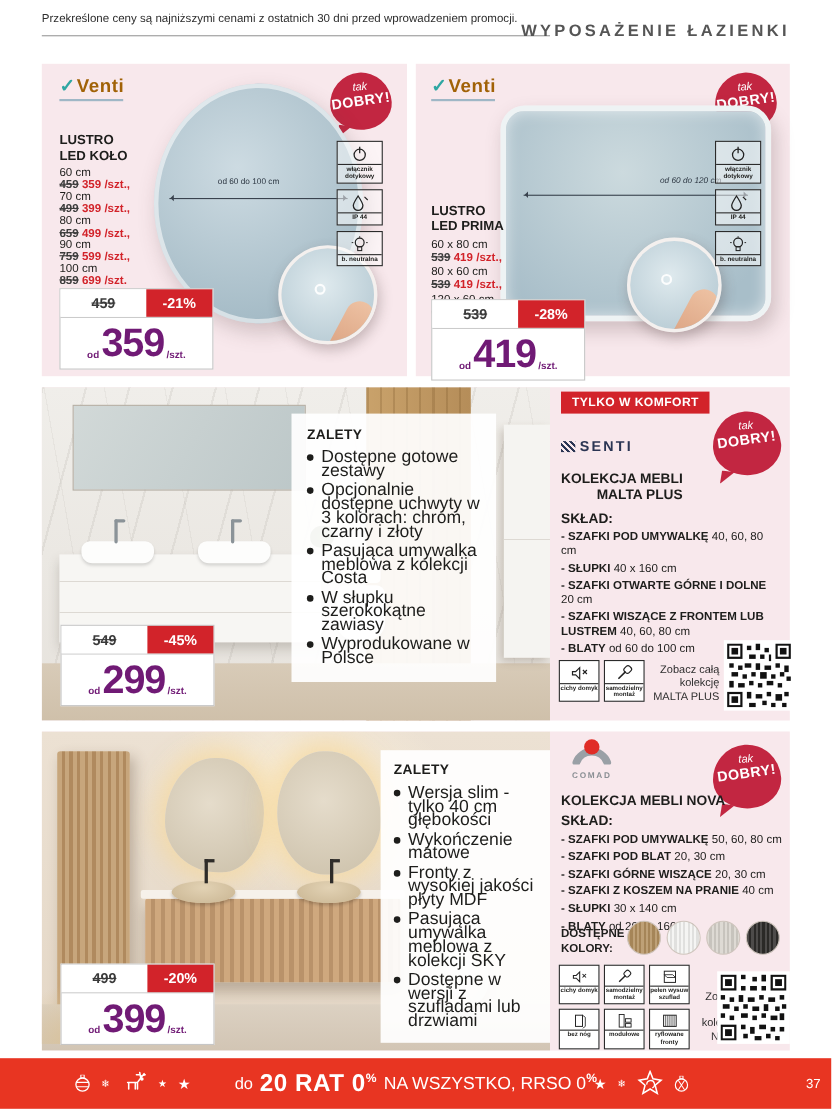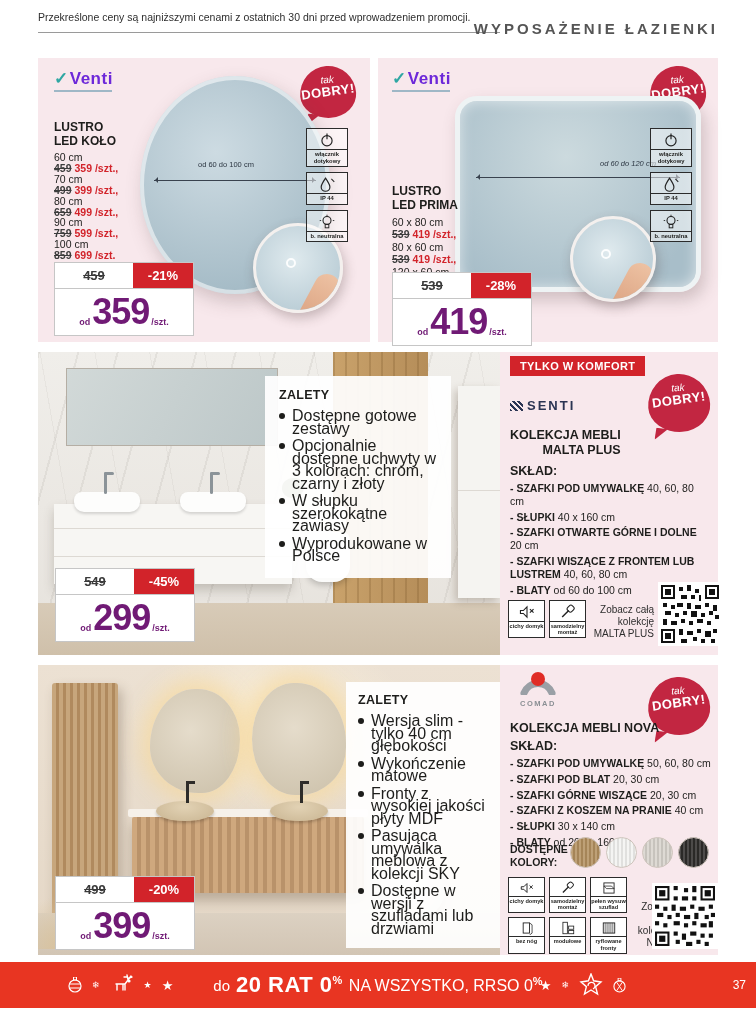--- a/index.html
+++ b/index.html
@@ -9,21 +9,21 @@
   
   .disclaimer { position:absolute; left:38px; top:11px; font-size:10.5px; color:#2e2e2e; }
   .header-line { position:absolute; left:38px; top:32px; width:462px; height:1px; background:#9a9a9a; }
   .section-title { position:absolute; right:38px; top:20px; font-size:15px; font-weight:bold; letter-spacing:3px; color:#555; }
 
   
   .panel { position:absolute; top:58px; height:284px; background:#f8e8ec; }
   .panel-left { left:38px; width:332px; }
   .panel-right { left:378px; width:340px; }
 
-  .venti { position:absolute; font-size:17px; font-weight:bold; color:#6d28d9; letter-spacing:.5px; }
+  .venti { position:absolute; font-size:17px; font-weight:bold; color:#a16207; letter-spacing:.5px; }
   .venti::before { content:"✓"; color:#2fa7a3; font-weight:bold; margin-right:1px; }
   .venti::after { content:""; display:block; height:2px; width:58px; background:#9fb7c6; margin-top:1px; }
 
   .takdobry { position:absolute; width:56px; height:52px; background:#c22641; border-radius:50% 50% 48% 52%/55% 55% 45% 45%;
               color:#fff; text-align:center; padding-top:9px; transform:rotate(-4deg); }
   .takdobry::after { content:""; position:absolute; left:4px; bottom:-6px; width:14px; height:12px; background:#c22641;
                      clip-path:polygon(0 100%, 20% 0, 100% 20%); }
   .td-tak { display:block; font-size:10px; font-style:italic; line-height:9px; }
   .td-dobry { display:block; font-size:13px; font-weight:bold; letter-spacing:.5px; transform:rotate(-4deg); }
 
@@ -330,20 +330,24 @@
 
       <div class="zalety" style="left:227px; top:24px; width:186px;">
         <div class="z-title">ZALETY</div>
         <div class="z-item">
             <span class="z-bullet"></span>
             <span>Dostępne gotowe zestawy</span>
           </div>
         <div class="z-item">
             <span class="z-bullet"></span>
             <span>Opcjonalnie dostępne uchwyty w 3 kolorach: chrom, czarny i złoty</span>
+          </div>
+        <div class="z-item">
+            <span class="z-bullet"></span>
+            <span>Pasująca umywalka meblowa z kolekcji Costa</span>
           </div>
         <div class="z-item">
             <span class="z-bullet"></span>
             <span>W słupku szerokokątne zawiasy</span>
           </div>
         <div class="z-item">
             <span class="z-bullet"></span>
             <span>Wyprodukowane w Polsce</span>
           </div>
       </div>

